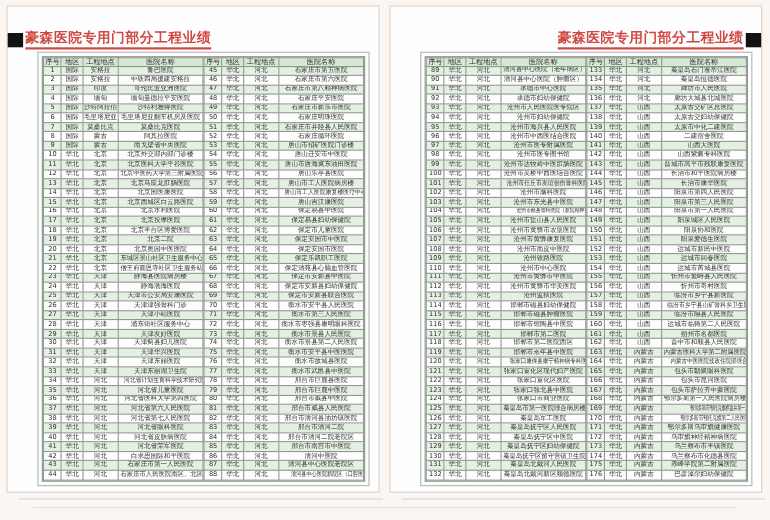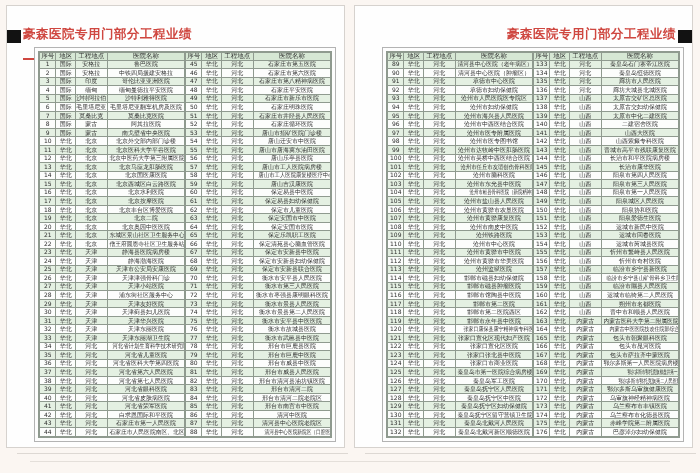--- a/index.html
+++ b/index.html
@@ -17,21 +17,21 @@
     content:'';position:absolute;left:10px;right:-4px;bottom:-7px;height:1px;background:#ddd8d3;
   }
   #page-left{left:6px;}
   #page-right{left:354px;}
   .black-tab{position:absolute;top:24px;width:14px;height:13px;background:#121212;}
   #page-left .black-tab{left:0;}
   #page-right .black-tab{right:0;}
   .page-title{
     position:absolute;top:20px;font-size:12.5px;font-weight:bold;line-height:1.25;
     color:var(--c-title,#cf4740);border-bottom:2px solid var(--c-title,#cf4740);
-    padding-bottom:16px;white-space:nowrap;letter-spacing:.5px;
+    padding-bottom:1px;white-space:nowrap;letter-spacing:.5px;
   }
   #page-left .page-title{left:16px;}
   #page-right .page-title{right:16px;}
   .table-outer{
     position:absolute;top:41px;left:27px;right:8px;bottom:5px;
     border:1px solid #b3b3b3;padding:3px;box-sizing:border-box;background:#fdfdfd;
   }
   .table-inner{
     width:100%;height:100%;display:flex;box-sizing:border-box;
     border:1px solid var(--c-grid,#8f9a8f);

